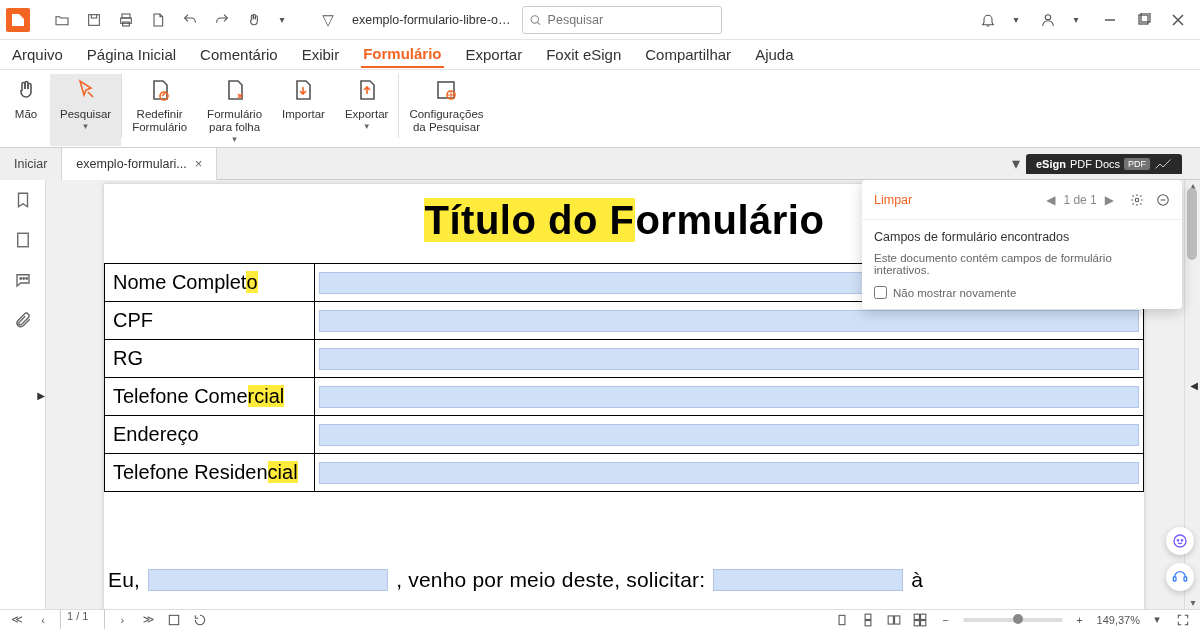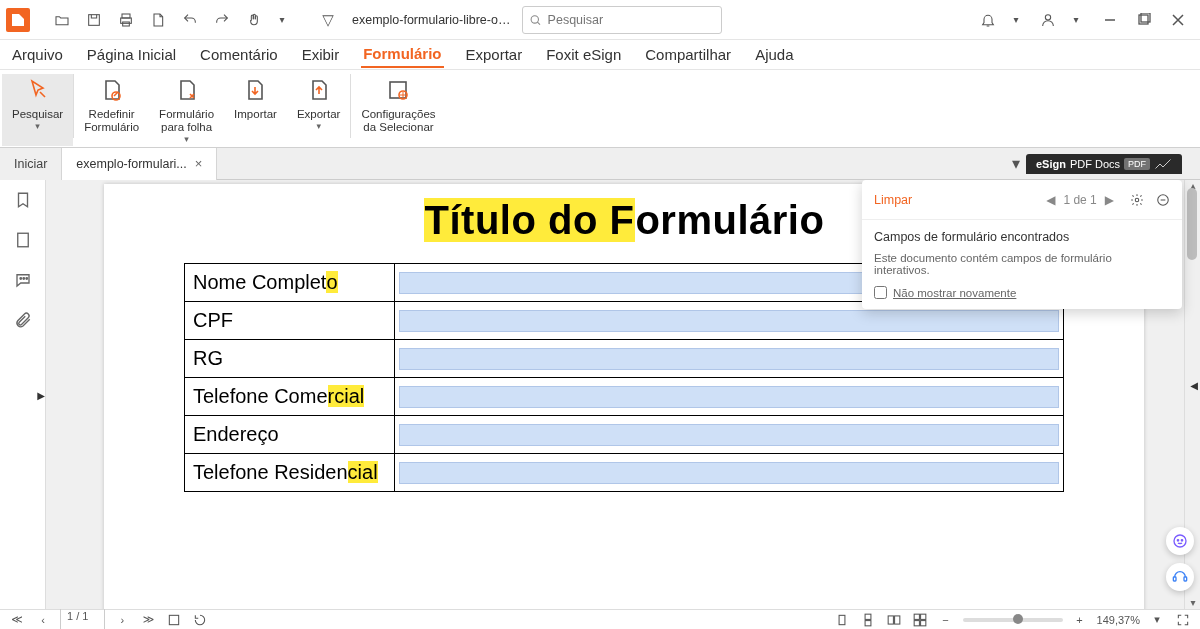--- a/index.html
+++ b/index.html
@@ -51,21 +51,21 @@
 
 .left-rail { width:46px; border-right:1px solid #ddd; display:flex; flex-direction:column; align-items:center; padding-top:10px; gap:20px; color:#666; position:relative;}
 .left-rail .rail-icon { width:20px; height:20px; display:flex; align-items:center; justify-content:center; cursor:pointer;}
 .left-rail .expand-handle { position:absolute; top:200px; right:-1px; width:10px; height:30px;  display:flex;align-items:center;justify-content:center; font-size:10px; color:#333;}
 
 .doc-viewport { flex:1; background:#f0f0f0; position:relative; overflow:hidden; }
 .page { position:absolute; top:4px; left:58px; width:1040px; height:560px; background:#fff; box-shadow:0 0 4px rgba(0,0,0,.2); }
 
 .page h1 { font-family:"Arial Black","Segoe UI",sans-serif; font-weight:900; font-size:40px; letter-spacing:.5px; text-align:center; margin-top:14px; white-space:nowrap;}
 .page h1 .hl { background:#ffeb3b; padding:0 1px;}
-.form-table { border-collapse:collapse; margin:20px auto 0; width:880px; table-layout:fixed;}
+.form-table { border-collapse:collapse; margin:20px auto 0; width:1040px; table-layout:fixed;}
 .form-table td { border:1.5px solid #000; height:38px; vertical-align:middle; }
 .form-table td.label { width:210px; padding:0 8px; font-family:"Times New Roman",serif; font-size:20px;}
 .form-table td.field { padding:4px;}
 .field-box { width:100%; height:22px; background:#cfe0f7; border:1px solid #b0c6e8; }
 .field-box.small { display:inline-block; width:240px; vertical-align:middle;}
 td.label .hl { background:#ffeb3b;}
 
 .body-text { font-family:"Times New Roman",serif; font-size:21px; margin:76px 0 0 0; white-space:nowrap; }
 .body-line { display:flex; align-items:center; gap:8px; justify-content:flex-start; padding-left:4px;}
 .body-line span.t { letter-spacing:.2px;}
@@ -82,21 +82,21 @@
 
 .popup { position:absolute; right:18px; top:0; width:320px; background:#fff; box-shadow:0 4px 14px rgba(0,0,0,.18); border-radius:4px; z-index:30; font-size:12px; color:#444;}
 .popup-header { display:flex; align-items:center; height:40px; padding:0 12px; border-bottom:1px solid #eee; gap:8px;}
 .popup-header .link { color:#f26522; font-size:12.5px; cursor:pointer;}
 .popup-header .pager { display:flex; align-items:center; gap:8px; color:#888;}
 .popup-header .pager .pg-btn{ cursor:pointer; font-size:12px;}
 .popup-header .trail-icons { display:flex; gap:12px; color:#555; margin-left:8px;}
 .popup-body { padding:10px 12px; }
 .popup-body .title { font-size:12.5px; color:#333; margin-bottom:8px;}
 .popup-body .msg { font-size:11.5px; color:#666; margin-bottom:10px;}
-.popup-body label { display:flex; align-items:center; gap:6px; font-size:11.5px; color:#666;text-decoration:underline;}
+.popup-body label { display:flex; align-items:center; gap:6px; font-size:11.5px; color:#666;}
 .popup-body input[type=checkbox]{ width:13px; height:13px;}
 
 
 .bubble { position:absolute; right:6px; width:28px;height:28px;border-radius:50%; box-shadow:0 2px 6px rgba(0,0,0,.2); display:flex;align-items:center;justify-content:center; z-index:40;}
 .bubble.b1{ bottom:54px; background:#fff; color:#7a5cff;}
 .bubble.b2{ bottom:18px; background:#fff; color:#3c82f6;}
 
 
 .status-bar { height:20px; border-top:1px solid #ddd; display:flex; align-items:center; padding:0 8px; font-size:11px; color:#555; gap:8px;}
 .status-bar .sb-icon { width:18px; display:flex; align-items:center; justify-content:center; cursor:pointer;}
@@ -215,20 +215,30 @@
   <div class="menu-item">Comentário</div>
   <div class="menu-item">Exibir</div>
   <div class="menu-item active">Formulário</div>
   <div class="menu-item">Exportar</div>
   <div class="menu-item">Foxit eSign</div>
   <div class="menu-item">Compartilhar</div>
   <div class="menu-item">Ajuda</div>
 </div>
 
 <div class="ribbon">
+  <div class="ribbon-group">
+    <div class="ribbon-icon">
+        <svg width="24" height="24" viewBox="0 0 24 24" fill="none" stroke="#555" stroke-width="1.6">
+          <path d="M8 13V6a1.5 1.5 0 013 0v5"></path>
+          <path d="M11 11V5a1.5 1.5 0 013 0v6"></path>
+          <path d="M14 11V7a1.5 1.5 0 013 0v7a5 5 0 01-10 0v-2"></path>
+        </svg>
+      </div>
+    <div class="ribbon-label">Mão</div>
+  </div>
   <div class="ribbon-group active">
     <div class="ribbon-icon">
         <svg width="24" height="24" viewBox="0 0 24 24" fill="none" stroke="#f26522" stroke-width="1.6">
           <path d="M6 3l4 14 2-5 5-2z"></path>
           <path d="M14 14l5 5"></path>
         </svg>
       </div>
     <div class="ribbon-label">Pesquisar</div>
     <div class="ribbon-caret">▾</div>
   </div>
@@ -277,21 +287,21 @@
   <div class="ribbon-divider"></div>
   <div class="ribbon-group">
     <div class="ribbon-icon">
         <svg width="24" height="24" viewBox="0 0 24 24" fill="none" stroke="#555" stroke-width="1.6">
           <rect x="4" y="4" width="16" height="16"></rect>
           <circle cx="17" cy="17" r="4" stroke="#f26522"></circle>
           <path d="M17 14v6M14 17h6" stroke="#f26522" stroke-width="1"></path>
         </svg>
       </div>
     <div class="ribbon-label">Configurações
-da Selecionar</div>
+da Pesquisar</div>
   </div>
 </div>
 
 <div class="tabs-row">
   <div class="doc-tab start">
       <span>Iniciar</span>
     </div>
   <div class="doc-tab active">
     <span>exemplo-formulari...</span>
     <span class="close-x">×</span>
@@ -375,20 +385,29 @@
             </tr>
         <tr>
               <td class="label"><span>Telefone Residen</span><span class="hl">cial</span></td>
               <td class="field">
                 <div class="field-box"></div>
               </td>
             </tr>
       </tbody>
         </table>
 
+      <div class="body-text">
+        <div class="body-line">
+          <span class="t">Eu,</span>
+          <span class="field-box small"></span>
+          <span class="t">, venho por meio deste, solicitar:</span>
+          <span class="field-box small" style="width:190px"></span>
+          <span class="t">à</span>
+        </div>
+      </div>
     </div>
 
     <div class="popup">
       <div class="popup-header">
         <span class="link">Limpar</span>
         <div style="flex:1"></div>
         <div class="pager">
           <span class="pg-btn">◀</span>
           <span>1 de 1</span>
           <span class="pg-btn">▶</span>

